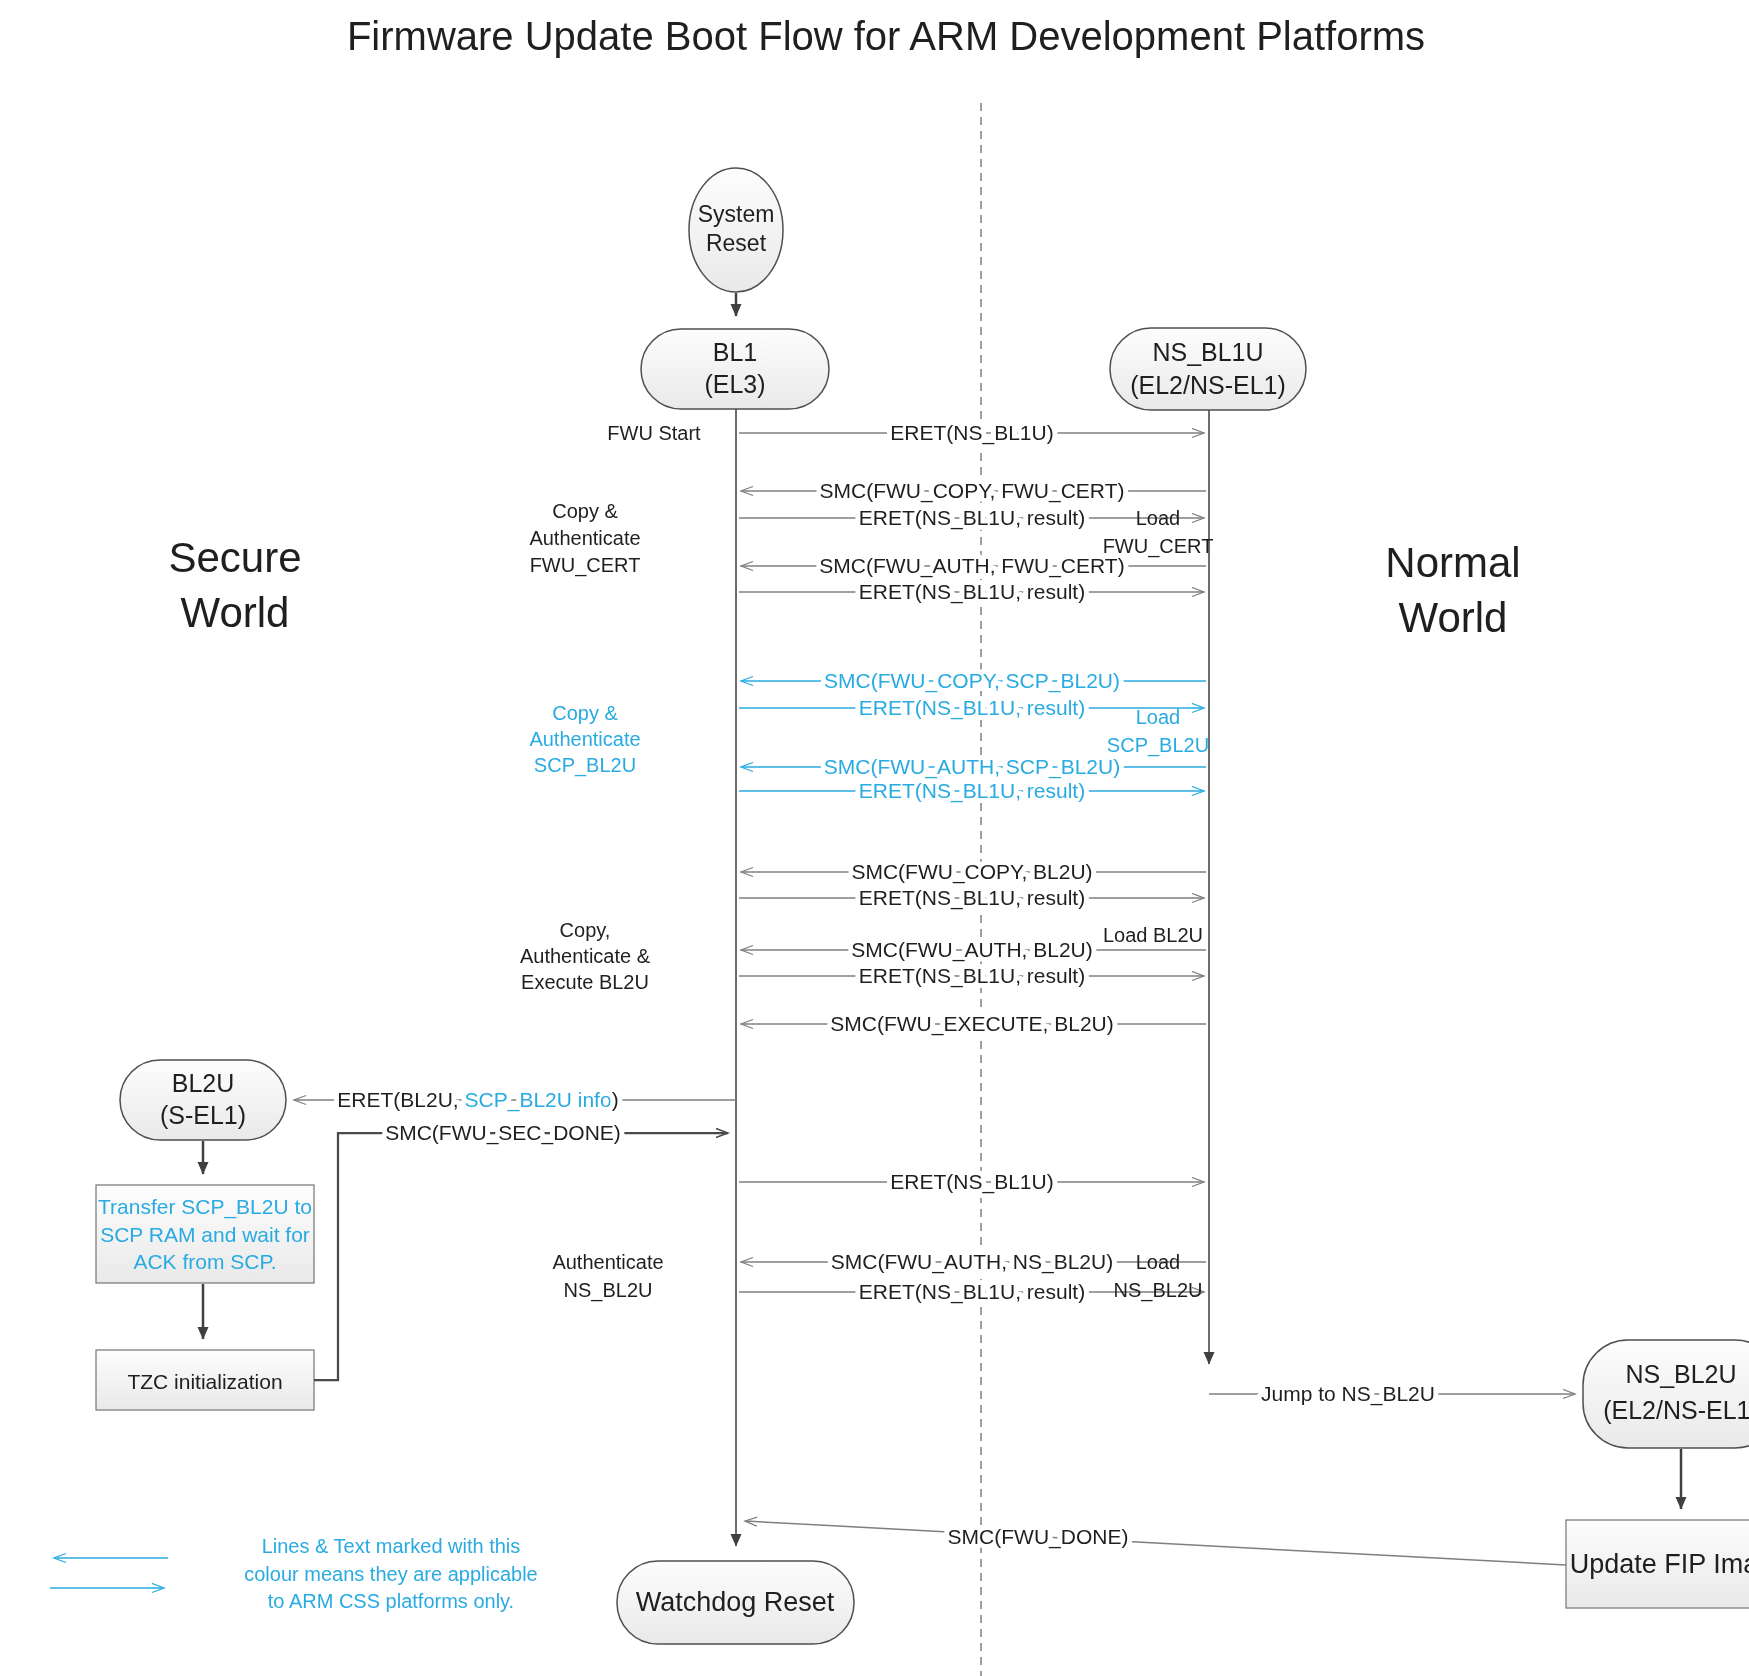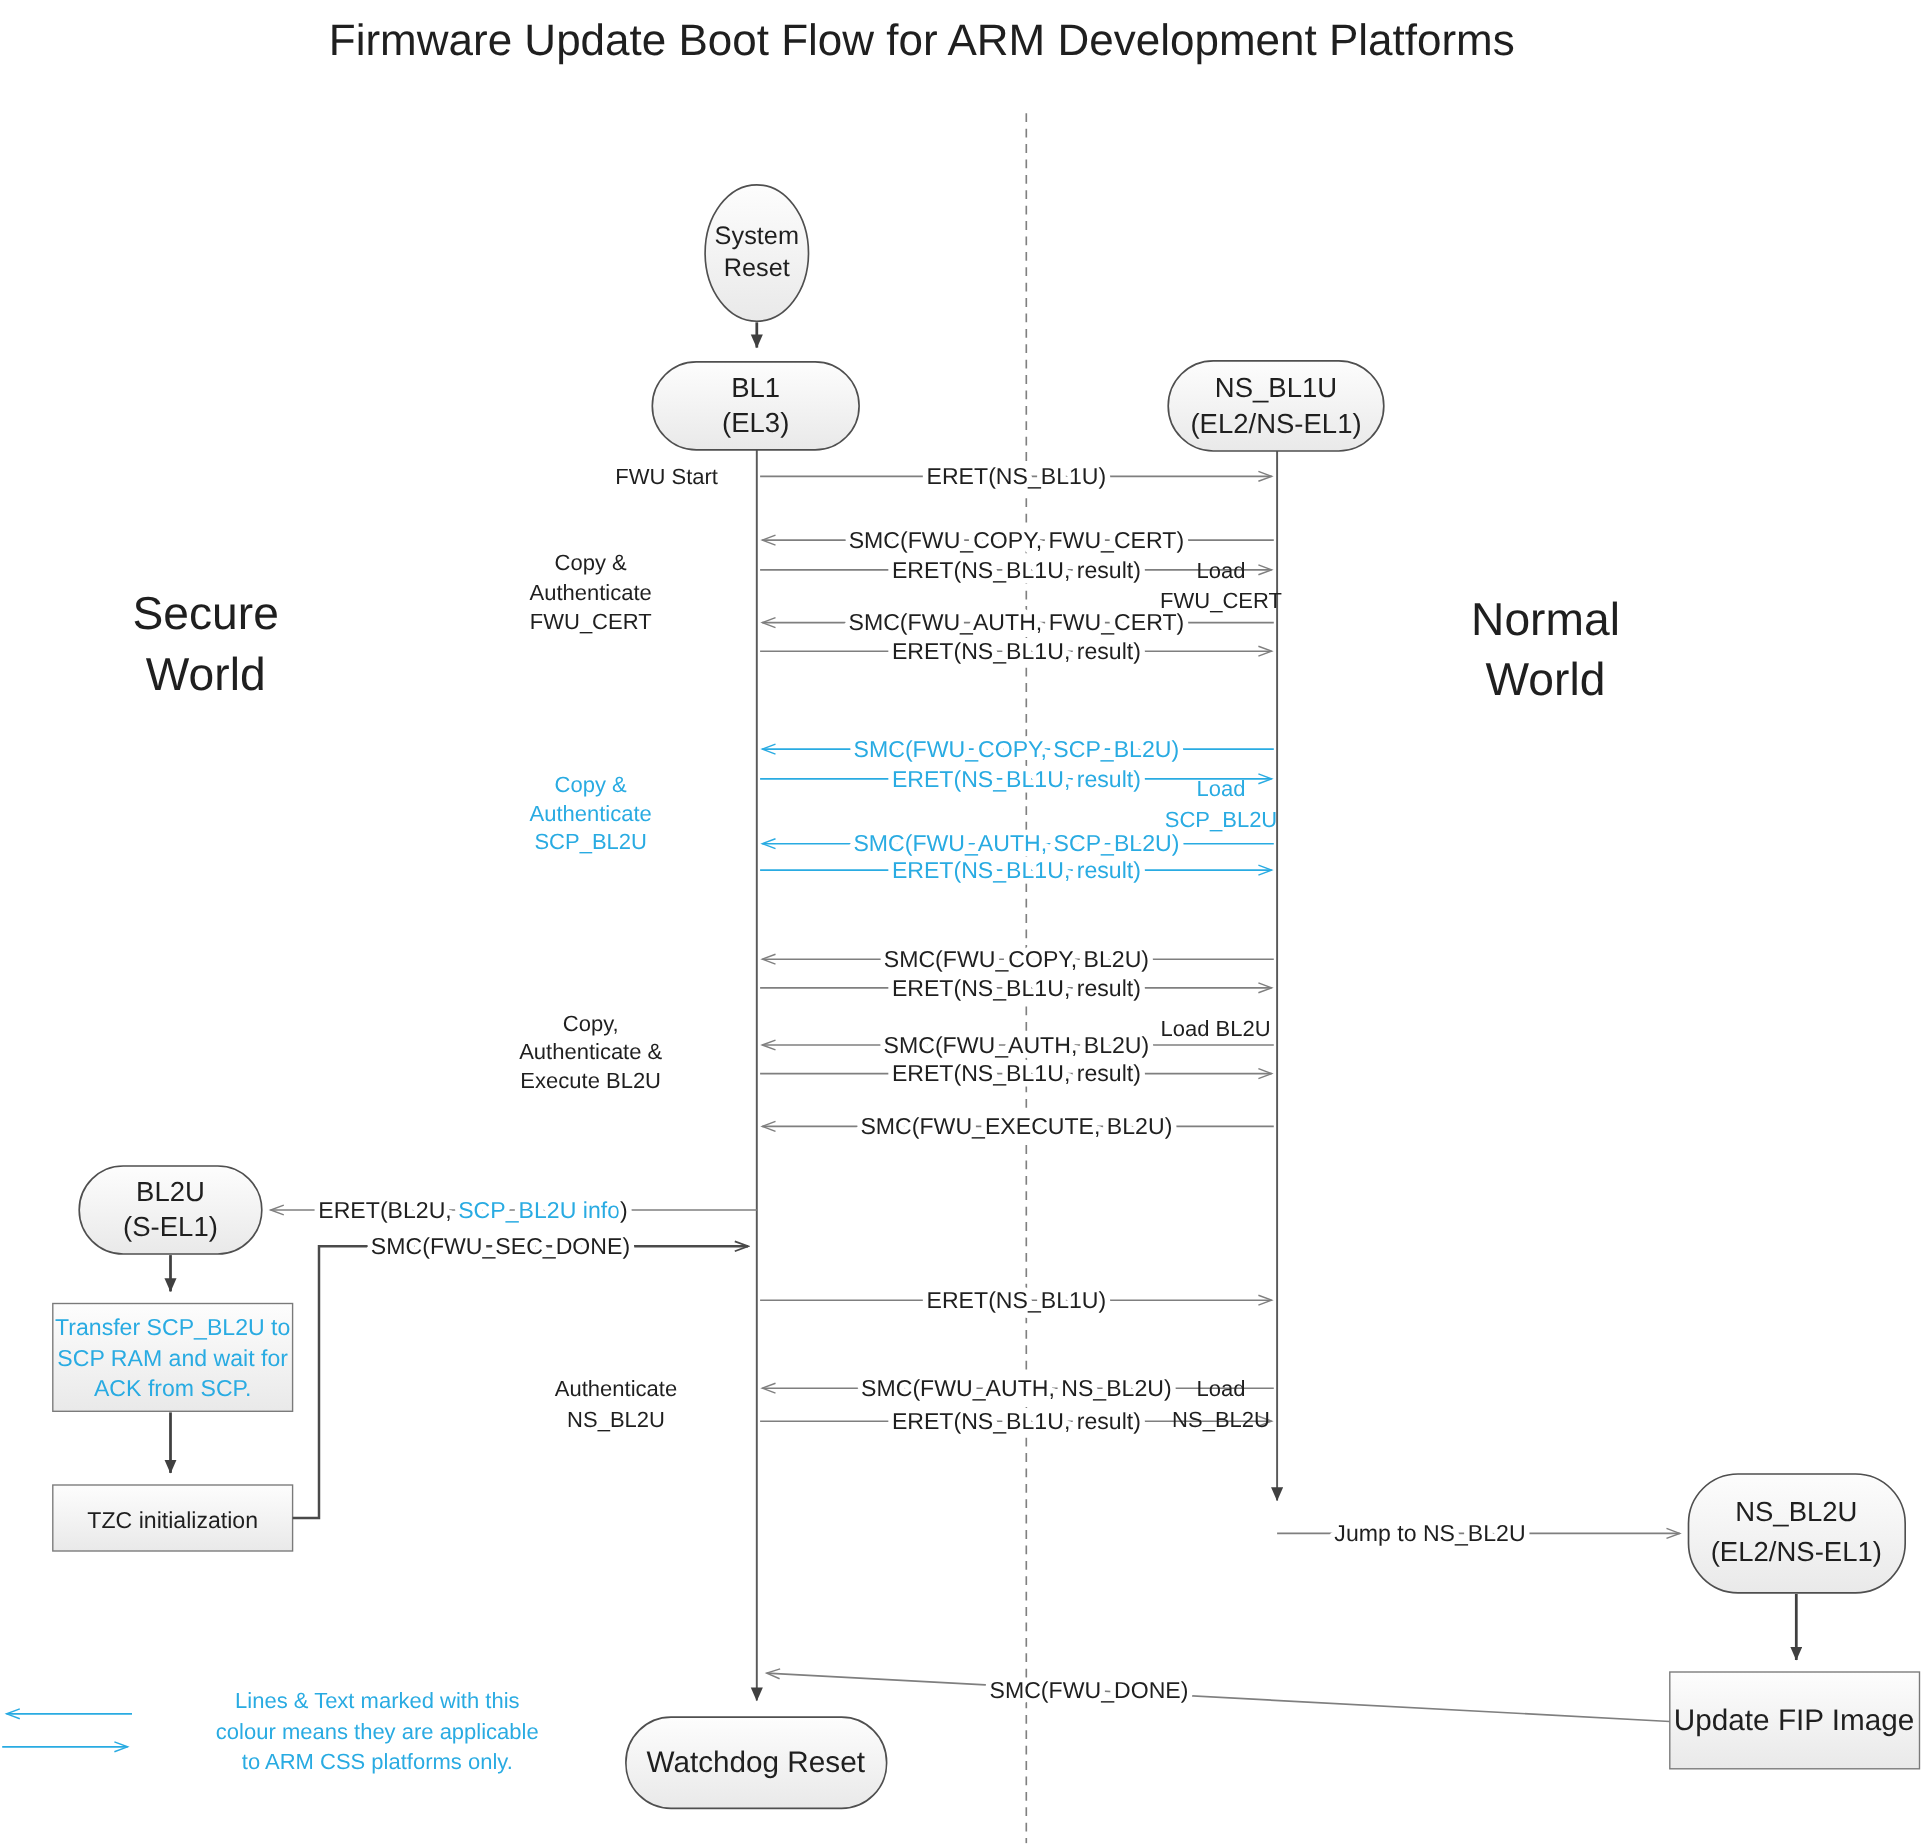--- a/index.html
+++ b/index.html
@@ -1,16 +1,16 @@
 <!DOCTYPE html>
 <html><head>
 <meta charset="utf-8">
 <style>
   html,body{margin:0;padding:0;background:#ffffff;}
-  .stage{width:1501px;height:1676px;position:relative;background:#fff;}
+  .stage{width:1501px;height:1676px;position:relative;background:#fff;padding-left:48px;}
   svg{display:block;}
   text{font-family:"Liberation Sans","DejaVu Sans",sans-serif;fill:#1f1f1f;}
   .title{font-size:40px;}
   .world{font-size:42px;}
   .nodeTxt{font-size:25px;}
   .nodeTxtSm{font-size:23px;}
   .nodeTxtLg{font-size:27px;}
   .msg{font-size:21px;paint-order:stroke;stroke:#ffffff;stroke-width:10px;stroke-linejoin:round;}
   .lbl{font-size:20px;}
   .blue{fill:#29ABE2;}

